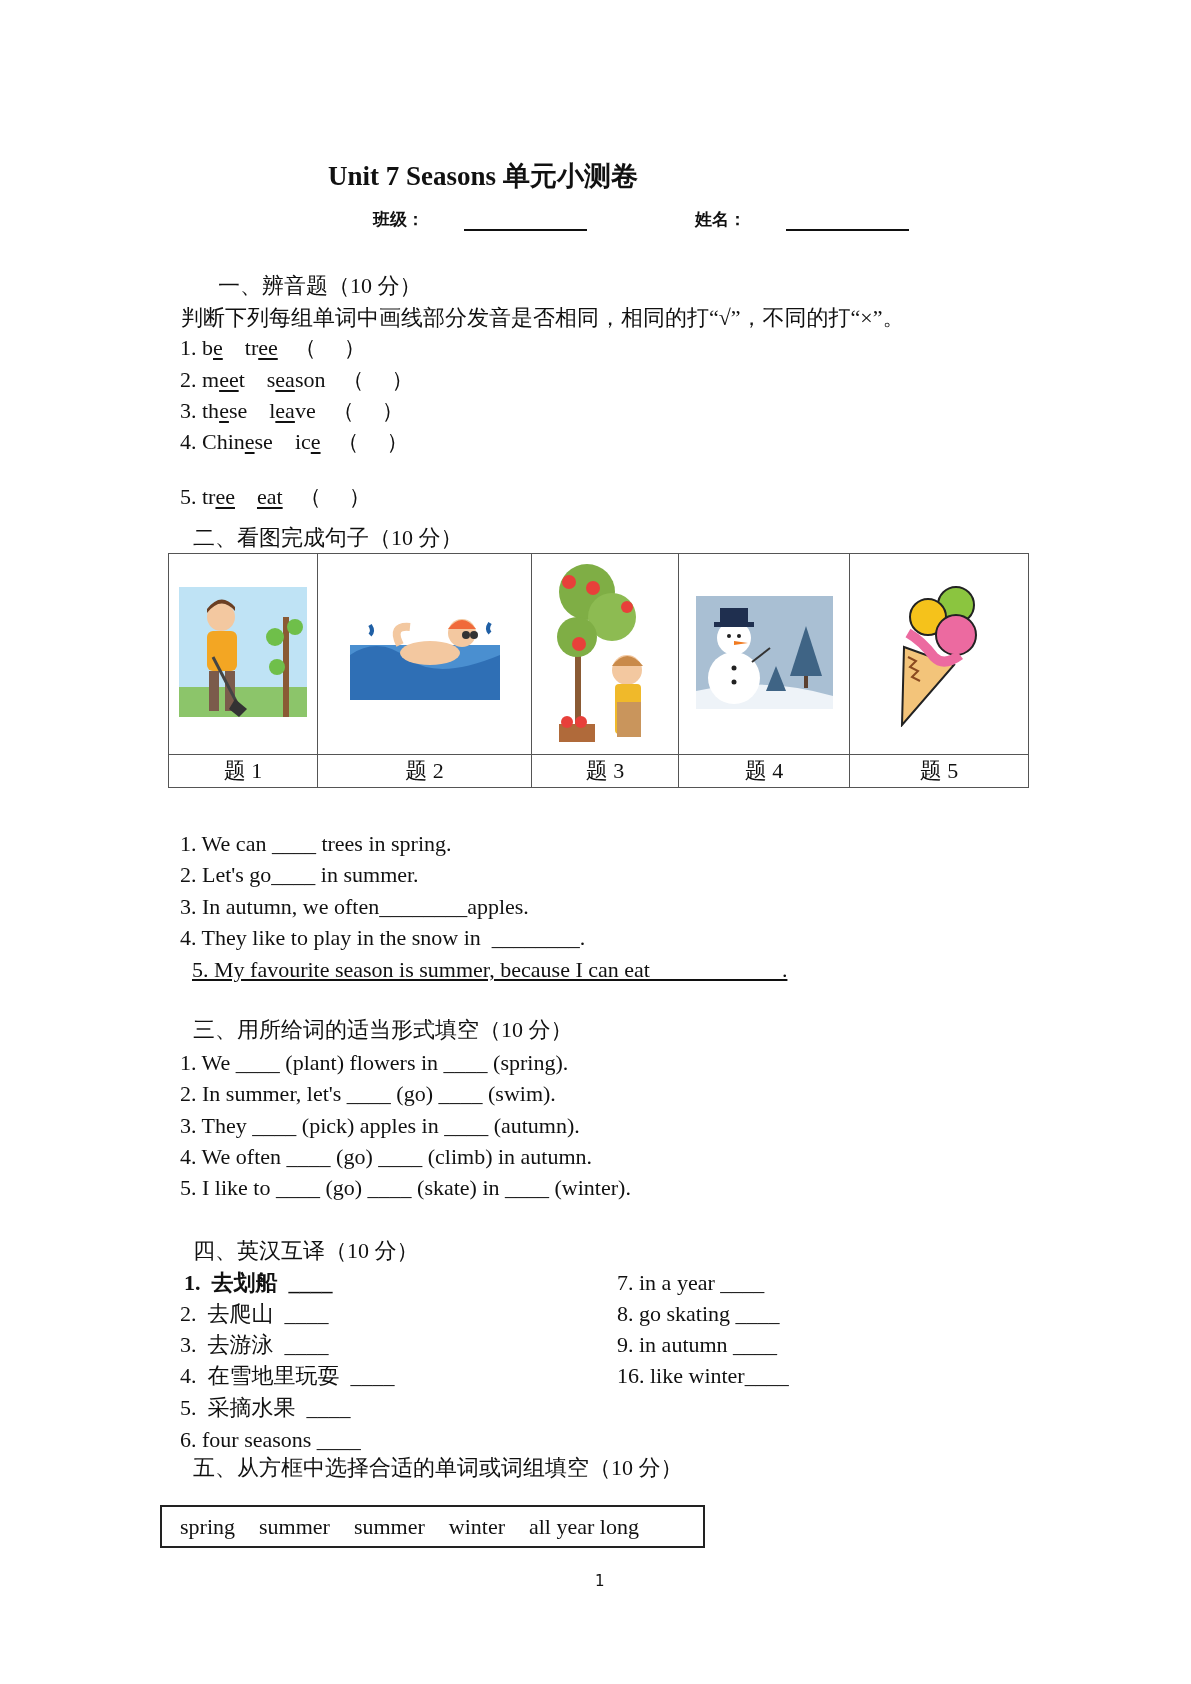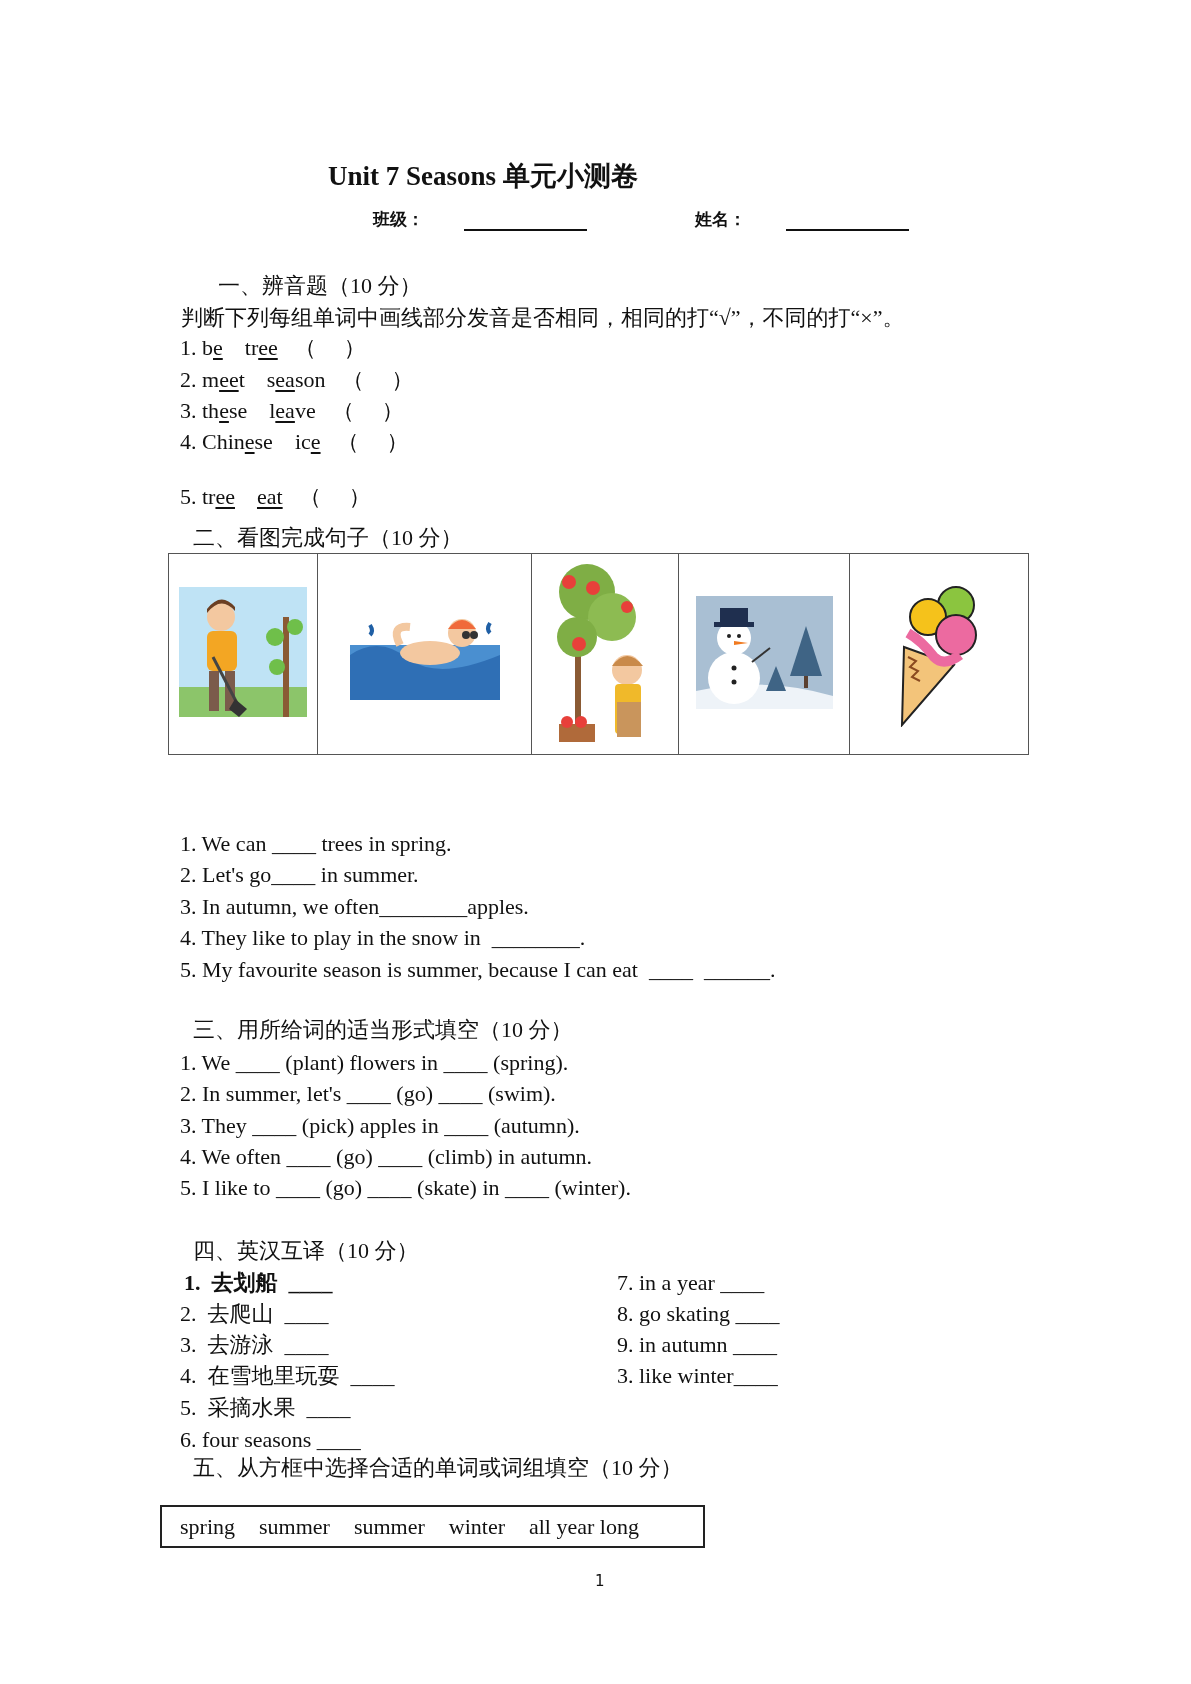--- a/index.html
+++ b/index.html
@@ -123,47 +123,54 @@
       <svg class="pic" width="90" height="150" viewBox="0 0 90 150">
         <path d="M10 70 L60 88 L8 148Z" fill="#f3c47a" stroke="#222" stroke-width="2"></path>
         <path d="M14 80 l8 4 l-6 6 l8 4 l-6 6 l8 4" stroke="#8a4a20" stroke-width="2" fill="none"></path>
         <circle cx="62" cy="28" r="18" fill="#8bc53f" stroke="#222" stroke-width="2"></circle>
         <circle cx="34" cy="40" r="18" fill="#f5c21b" stroke="#222" stroke-width="2"></circle>
         <circle cx="62" cy="58" r="20" fill="#ec6aa0" stroke="#222" stroke-width="2"></circle>
         <path d="M14 56 Q28 64 40 80 Q50 90 66 78" stroke="#ec6aa0" stroke-width="10" fill="none"></path>
       </svg>
     </td>
   </tr>
+  <tr class="lbl-row">
+    <td>题 1</td>
+    <td>题 2</td>
+    <td>题 3</td>
+    <td>题 4</td>
+    <td>题 5</td>
+  </tr>
 </tbody>
   </table>
 
 <div class="abs txt" style="left:180px;top:830px;">1. We can ____ trees in spring.</div>
 <div class="abs txt" style="left:180px;top:861px;">2. Let's go____ in summer.</div>
 <div class="abs txt" style="left:180px;top:893px;">3. In autumn, we often________apples.</div>
 <div class="abs txt" style="left:180px;top:924px;">4. They like to play in the snow in  ________.</div>
-<div class="abs txt" style="left:180px;top:956px;">5. My favourite season is summer, because I can eat  ____  ______.</div>
+<div class="abs txt" style="left:192px;top:956px;text-decoration:underline;">5. My favourite season is summer, because I can eat  ____  ______.</div>
 
 <div class="abs txt" style="left:193px;top:1016px;">三、用所给词的适当形式填空（10 分）</div>
 <div class="abs txt" style="left:180px;top:1049px;">1. We ____ (plant) flowers in ____ (spring).</div>
 <div class="abs txt" style="left:180px;top:1080px;">2. In summer, let's ____ (go) ____ (swim).</div>
 <div class="abs txt" style="left:180px;top:1112px;">3. They ____ (pick) apples in ____ (autumn).</div>
 <div class="abs txt" style="left:180px;top:1143px;">4. We often ____ (go) ____ (climb) in autumn.</div>
 <div class="abs txt" style="left:180px;top:1174px;">5. I like to ____ (go) ____ (skate) in ____ (winter).</div>
 
 <div class="abs txt" style="left:193px;top:1237px;">四、英汉互译（10 分）</div>
 <div class="abs txt" style="left:184px;top:1269px;font-weight:bold;">1.  去划船  ____</div>
 <div class="abs txt" style="left:180px;top:1300px;">2.  去爬山  ____</div>
 <div class="abs txt" style="left:180px;top:1331px;">3.  去游泳  ____</div>
 <div class="abs txt" style="left:180px;top:1362px;">4.  在雪地里玩耍  ____</div>
 <div class="abs txt" style="left:180px;top:1394px;">5.  采摘水果  ____</div>
 <div class="abs txt" style="left:180px;top:1426px;">6. four seasons ____</div>
 <div class="abs txt" style="left:617px;top:1269px;">7. in a year ____</div>
 <div class="abs txt" style="left:617px;top:1300px;">8. go skating ____</div>
 <div class="abs txt" style="left:617px;top:1331px;">9. in autumn ____</div>
-<div class="abs txt" style="left:617px;top:1362px;">3. like winter____</div>
+<div class="abs txt" style="left:617px;top:1362px;">16. like winter____</div>
 
 <div class="abs txt" style="left:193px;top:1454px;">五、从方框中选择合适的单词或词组填空（10 分）</div>
 <div class="wordbox">
   <span>spring</span>
   <span>summer</span>
   <span>summer</span>
   <span>winter</span>
   <span>all year long</span>
 </div>
 

